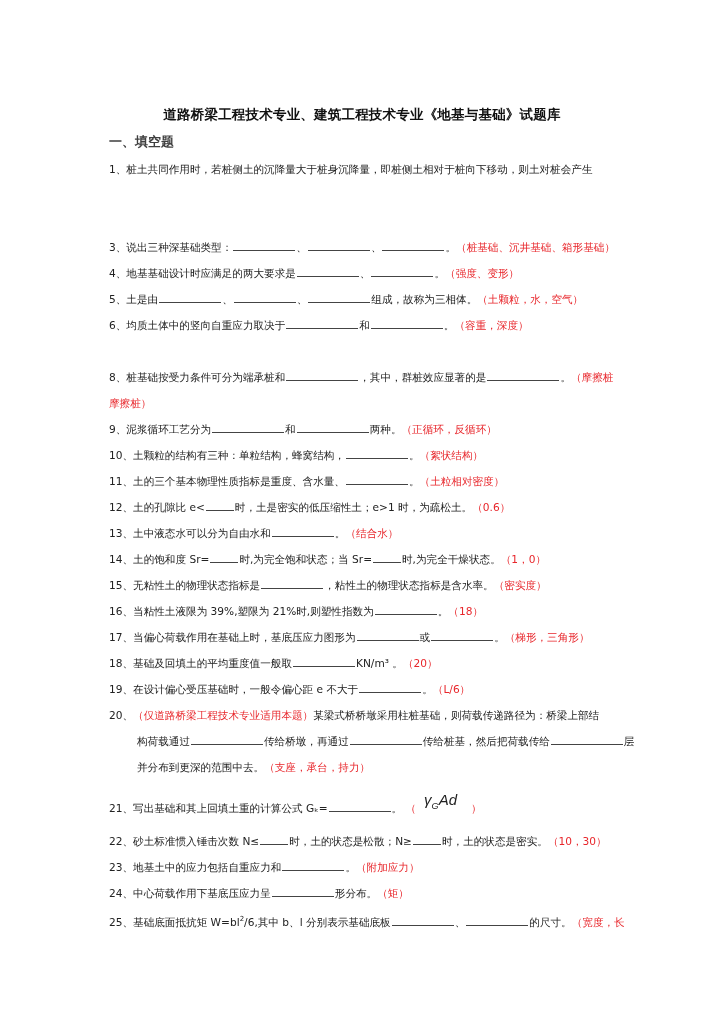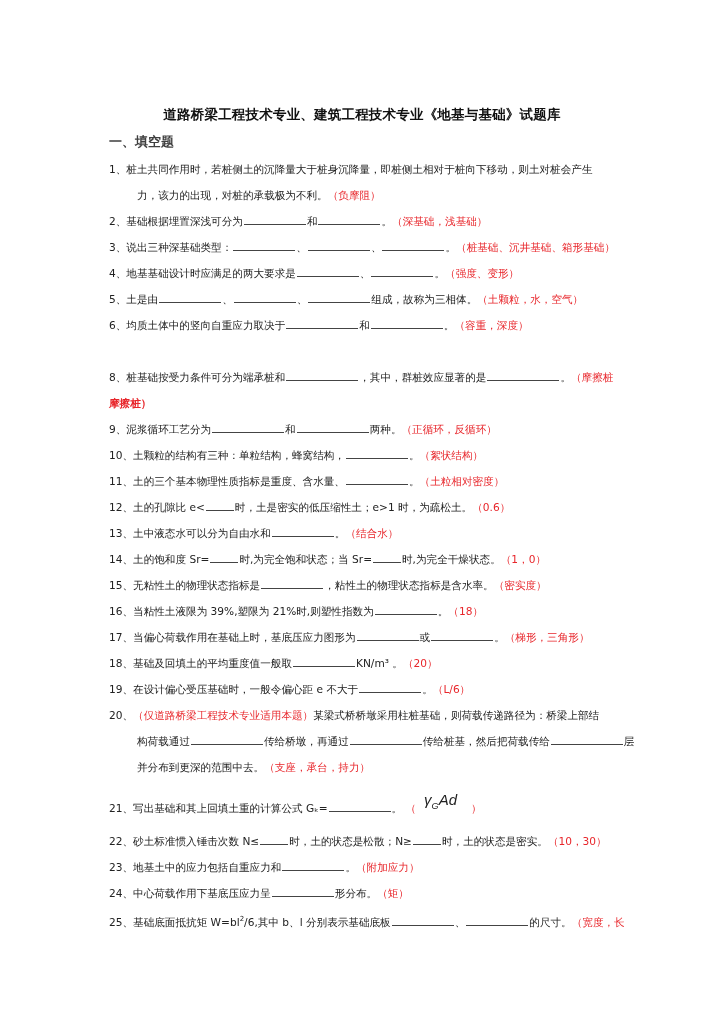--- a/index.html
+++ b/index.html
@@ -4,43 +4,39 @@
 <style>
   html, body { margin: 0; padding: 0; background: #ffffff; }
   body { width: 724px; height: 1024px; position: relative; overflow: hidden;
          font-family: "DejaVu Sans", "Liberation Sans", sans-serif; color: #222; }
   .page { position: absolute; left: 0; top: 8px; width: 724px; height: 1024px; }
   .title { position: absolute; left: 0; width: 724px; top: 98px; text-align: center;
            font-size: 13.5px; font-weight: bold; color: #111; letter-spacing: 0.2px; }
   .section { position: absolute; left: 109px; top: 125px; font-size: 13px; font-weight: bold; color: #404040; }
   .q { position: absolute; left: 109px; width: 512px; font-size: 10.6px; line-height: 26px; white-space: nowrap; }
   .q .cont { display: block; padding-left: 28px; }
-  .q .cont0 { display: block; padding-left: 0; font-weight: bold; }
+  .q .cont0 { display: block; padding-left: 0; }
   .ans { color: #e8262b; }
   .blank { display: inline-block; border-bottom: 1px solid #444; height: 11px; vertical-align: baseline; margin: 0 1px; }
   .b10 { width: 62px; } .b12 { width: 72px; } .b4 { width: 28px; }
   .formula { font-family: Liberation Sans, sans-serif; font-style: italic; font-size: 15px; color: #222; position: relative; top: -7px; margin: 0 14px 0 8px; }
   .formula sub { font-size: 9px; }
   sup { font-size: 7px; }
 </style>
 </head>
 <body>
 
 <div class="page">
   <div class="title">道路桥梁工程技术专业、建筑工程技术专业《地基与基础》试题库</div>
   <div class="section">一、填空题</div>
 
   <div class="q" style="top:148px">
     <span>1、</span><span>桩土共同作用时，若桩侧土的沉降量大于桩身沉降量，即桩侧土相对于桩向下移动，则土对桩会产生</span>
-    <span class="cont"><span>力，该力的出现，对桩的承载极为不利。</span><span class="ans">（负摩阻）</span></span>
   </div>
 
-  <div class="q" style="top:200px">
-    <span>2、</span><span>基础根据埋置深浅可分为</span><span class="blank b10"></span><span>和</span><span class="blank b10"></span><span>。</span><span class="ans">（深基础，浅基础）</span>
-  </div>
 
   <div class="q" style="top:226px">
     <span>3、</span><span>说出三种深基础类型：</span><span class="blank b10"></span><span>、</span><span class="blank b10"></span><span>、</span><span class="blank b10"></span><span>。</span><span class="ans">（桩基础、沉井基础、箱形基础）</span>
   </div>
 
   <div class="q" style="top:252px">
     <span>4、</span><span>地基基础设计时应满足的两大要求是</span><span class="blank b10"></span><span>、</span><span class="blank b10"></span><span>。</span><span class="ans">（强度、变形）</span>
   </div>
 
   <div class="q" style="top:278px">

